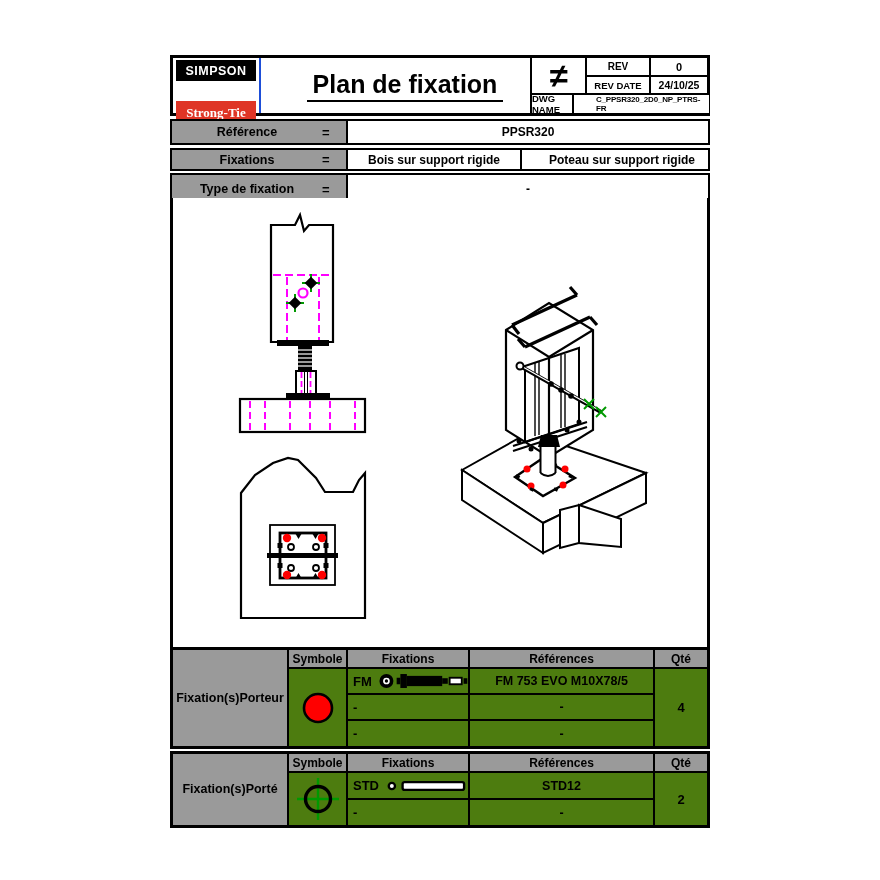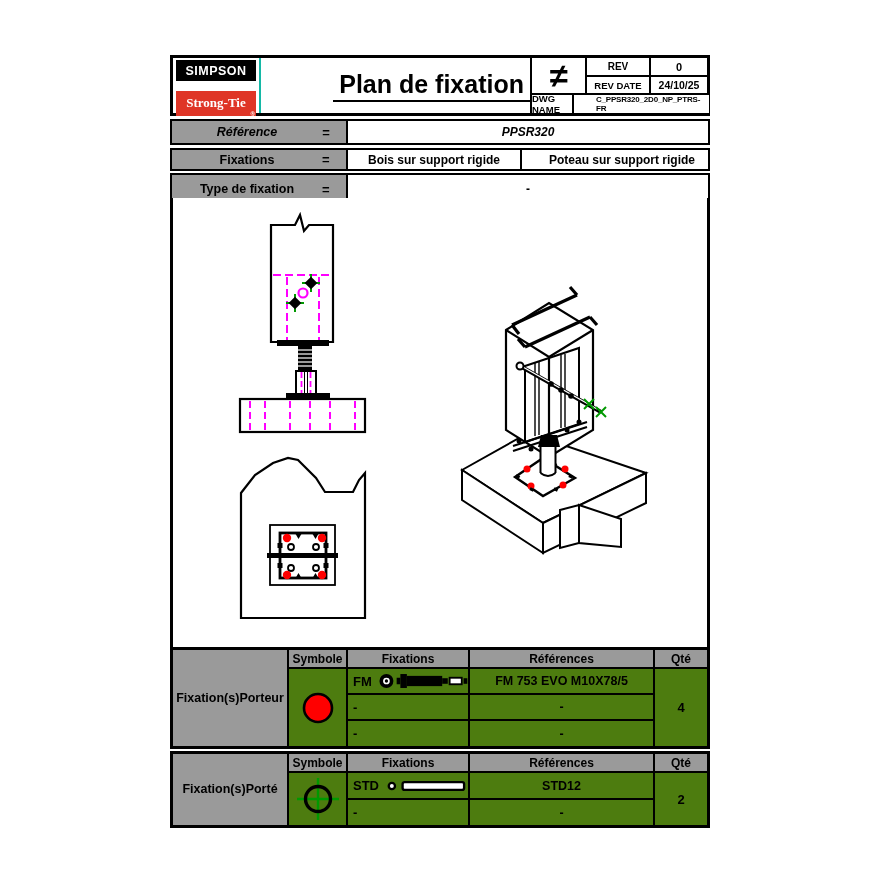--- a/index.html
+++ b/index.html
@@ -2,25 +2,25 @@
 <html><head>
 <meta charset="utf-8">
 <style>
   html,body{margin:0;padding:0;background:#fff;}
   body{width:880px;height:880px;font-family:"Liberation Sans",sans-serif;color:#000;}
   .page{position:relative;width:880px;height:880px;background:#fff;overflow:hidden;}
   .doc{position:absolute;left:170px;top:55px;width:540px;height:773px;}
 
   
   .header-box{position:absolute;left:0;top:0;width:540px;height:61px;border:3px solid #000;box-sizing:border-box;display:flex;background:#fff;}
-  .logo-cell{width:88px;border-right:2px solid #14b8a6;box-sizing:border-box;padding:2px 3px 2px 3px;display:flex;flex-direction:column;gap:10px;}
+  .logo-cell{width:88px;border-right:2px solid #1d4ed8;box-sizing:border-box;padding:2px 3px 2px 3px;display:flex;flex-direction:column;gap:20px;}
   .logo-black{background:#000;color:#fff;font-weight:bold;font-size:12.5px;text-align:center;padding:4px 0 3px;letter-spacing:.5px;}
   .logo-red{background:#df3526;color:#fff;font-family:"Liberation Serif",serif;font-weight:bold;font-size:13px;text-align:center;padding:4px 0 5px;position:relative;}
   .logo-reg{position:absolute;right:1px;bottom:-1px;font-size:6px;font-family:"Liberation Sans",sans-serif;}
-  .title-cell{flex:1;display:flex;align-items:center;justify-content:flex-end;padding-left:19px;}
+  .title-cell{flex:1;display:flex;align-items:center;justify-content:center;padding-left:19px;}
   .title-text{font-size:25px;font-weight:bold;border-bottom:2.5px solid #000;padding:0 6px 1px;white-space:nowrap;}
   .rev-sec{width:177px;border-left:2px solid #000;position:relative;box-sizing:border-box;}
   .rc{position:absolute;box-sizing:border-box;display:flex;align-items:center;justify-content:center;font-weight:bold;background:#fff;}
   .rc-neq{left:0;top:0;width:55px;height:37px;border-right:2px solid #000;border-bottom:2px solid #000;font-size:33px;}
   .rc-rl{left:55px;top:0;width:64px;height:19px;border-right:2px solid #000;border-bottom:2px solid #000;font-size:10px;}
   .rc-rv{left:119px;top:0;width:56px;height:19px;border-bottom:2px solid #000;font-size:11px;}
   .rc-dl{left:55px;top:19px;width:64px;height:18px;border-right:2px solid #000;border-bottom:2px solid #000;font-size:9.5px;}
   .rc-dv{left:119px;top:19px;width:56px;height:18px;border-bottom:2px solid #000;font-size:10.5px;}
   .rc-nl{left:0;top:37px;width:42px;height:18px;border-right:2px solid #000;font-size:9.5px;}
   .rc-nv{left:64px;top:37px;width:113px;height:18px;font-size:8px;letter-spacing:-0.2px;}
@@ -66,21 +66,21 @@
         <div class="rc rc-neq">≠</div>
         <div class="rc rc-rl">REV</div>
         <div class="rc rc-rv">0</div>
         <div class="rc rc-dl">REV DATE</div>
         <div class="rc rc-dv">24/10/25</div>
         <div class="rc rc-nl">DWG NAME</div>
         <div class="rc rc-nv">C_PPSR320_2D0_NP_PTRS-FR</div>
       </div>
     </div>
 
-    <div class="info-row" style="top:64px;height:26px;font-style:italic;">
+    <div class="info-row" style="top:64px;height:26px;">
       <div class="info-label">
         <span class="lab">Référence</span>
           <span class="eq">=</span>
       </div>
       <div class="info-val">PPSR320</div>
     </div>
     <div class="info-row" style="top:93px;height:23px;">
       <div class="info-label">
         <span class="lab">Fixations</span>
           <span class="eq">=</span>

